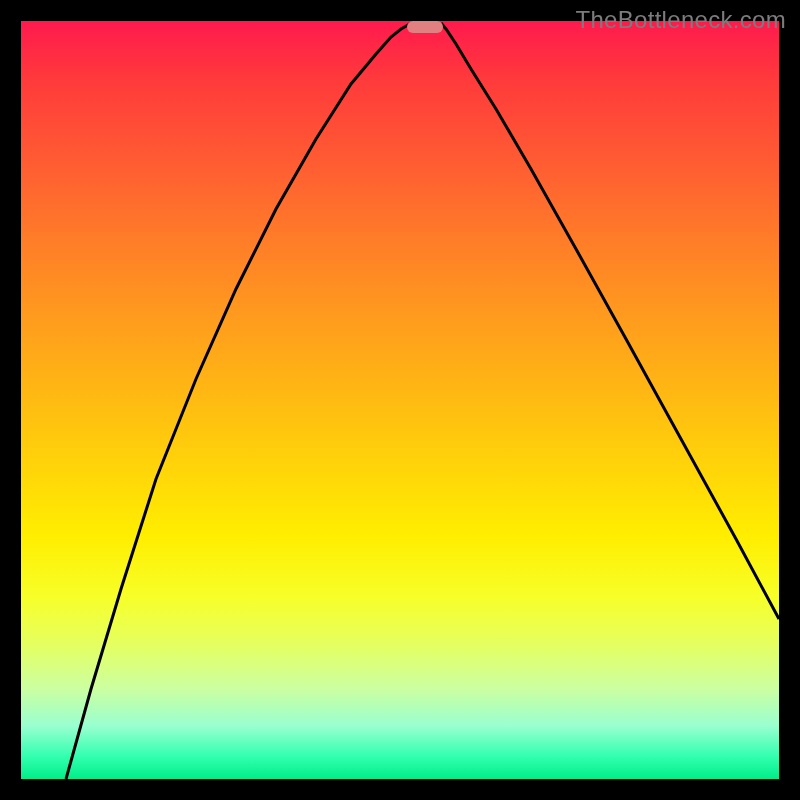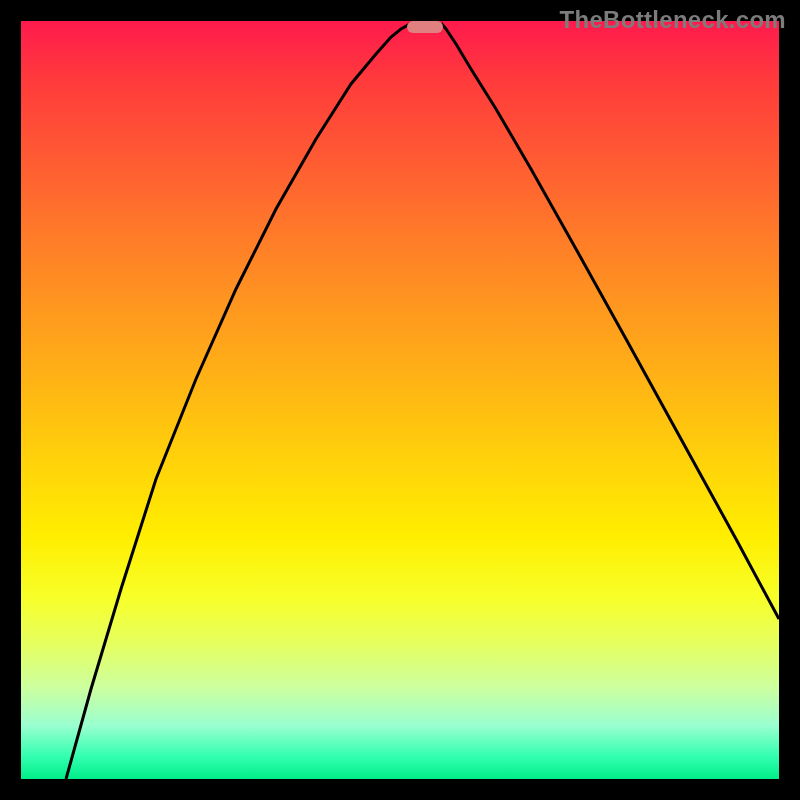--- a/index.html
+++ b/index.html
@@ -16,21 +16,21 @@
     width: 800px;
     height: 800px;
     background: #000;
   }
   .watermark {
     position: absolute;
     top: 6px;
     right: 14px;
     color: #7c7c7c;
     font-size: 24px;
-    font-weight: 700;
+    font-weight: 400;
     letter-spacing: 0.3px;
     z-index: 10;
   }
   .plot-area {
     position: absolute;
     left: 21px;
     top: 21px;
     width: 758px;
     height: 758px;
     background: linear-gradient(

